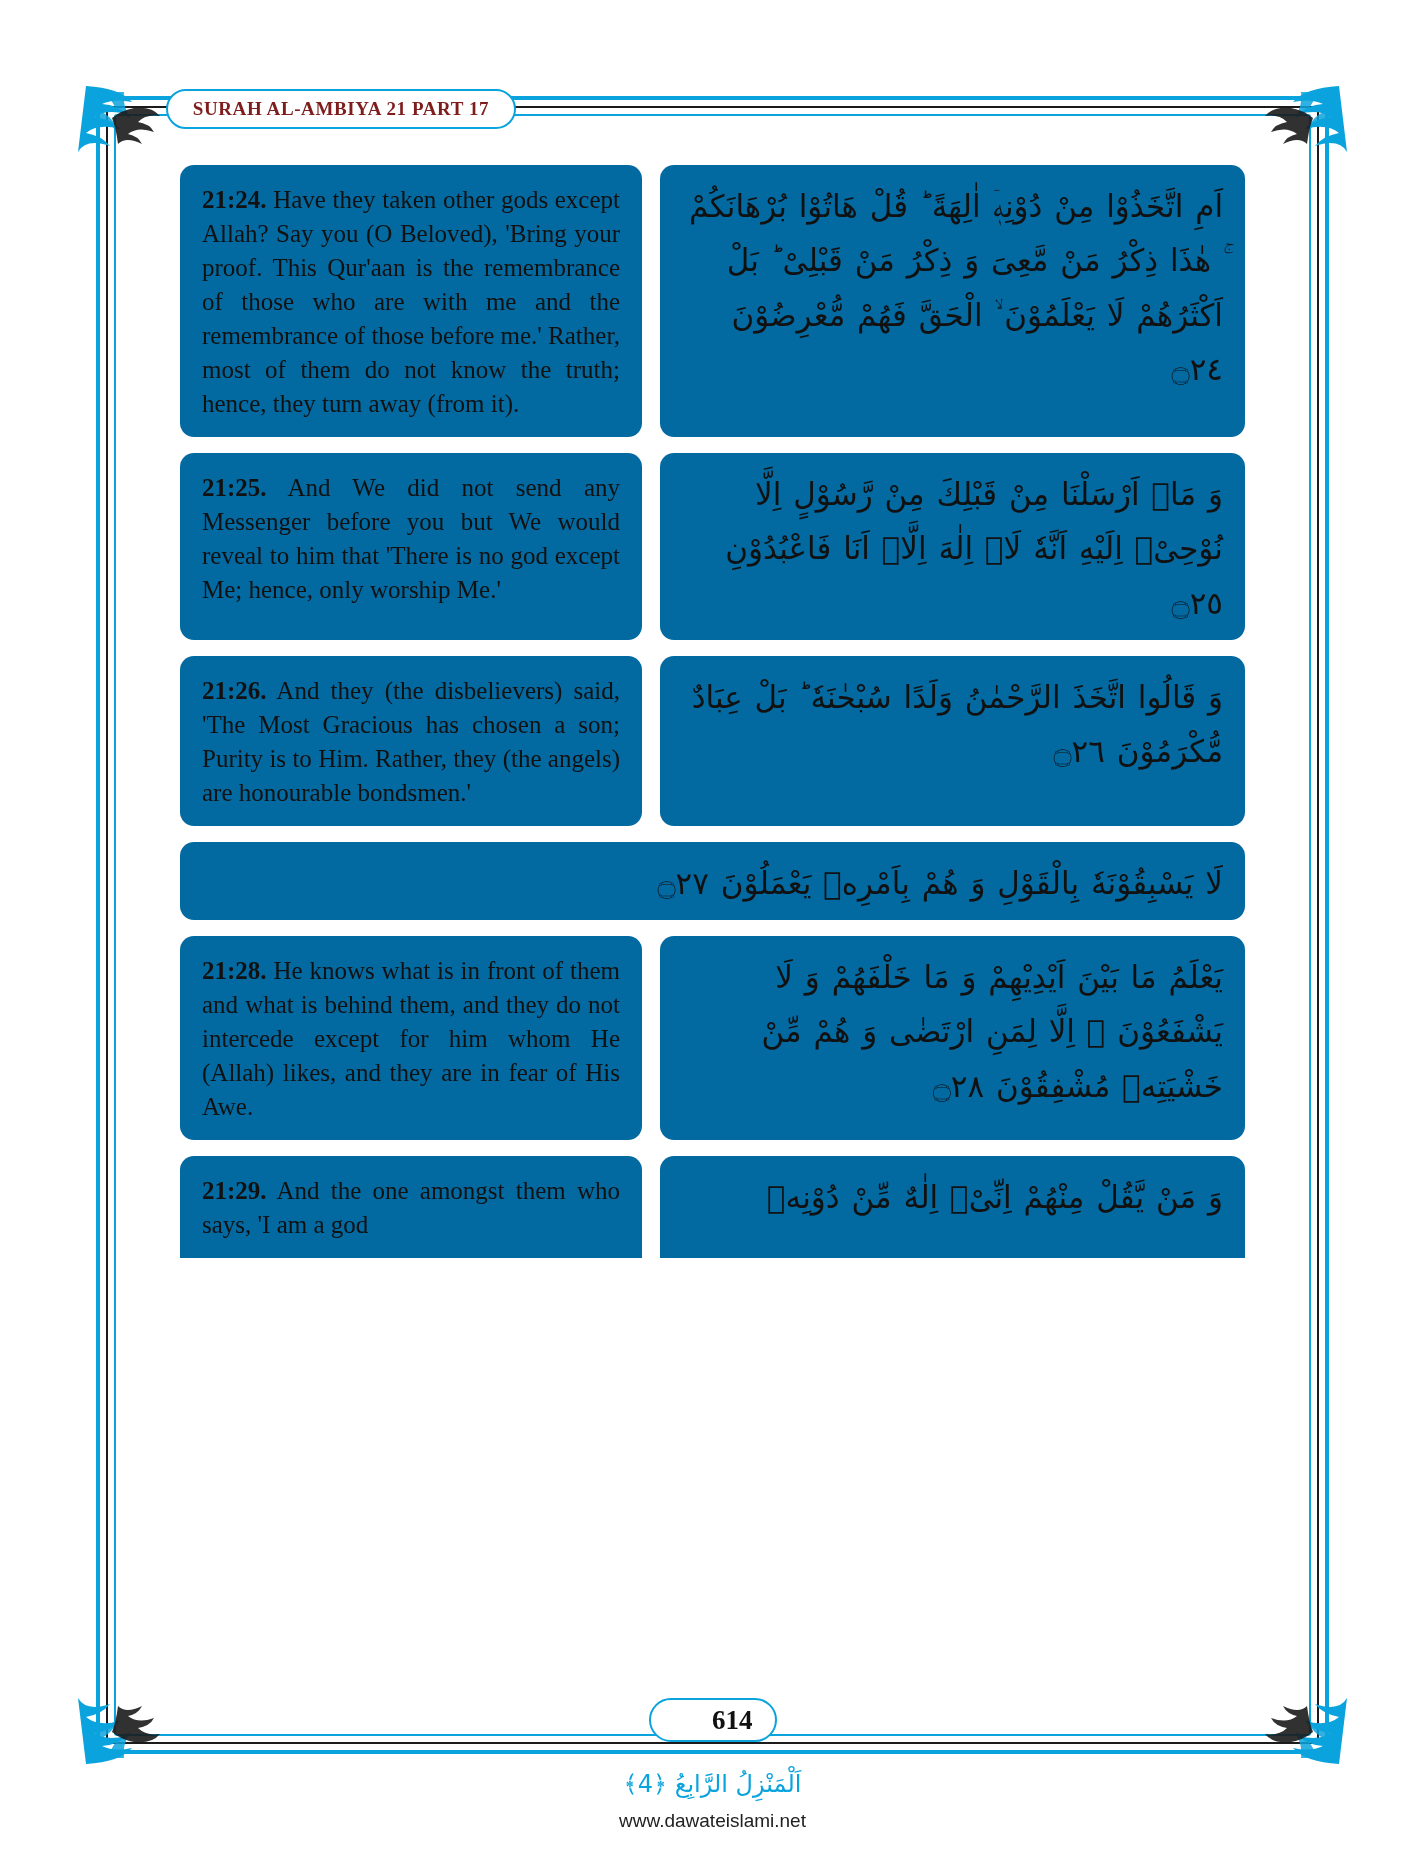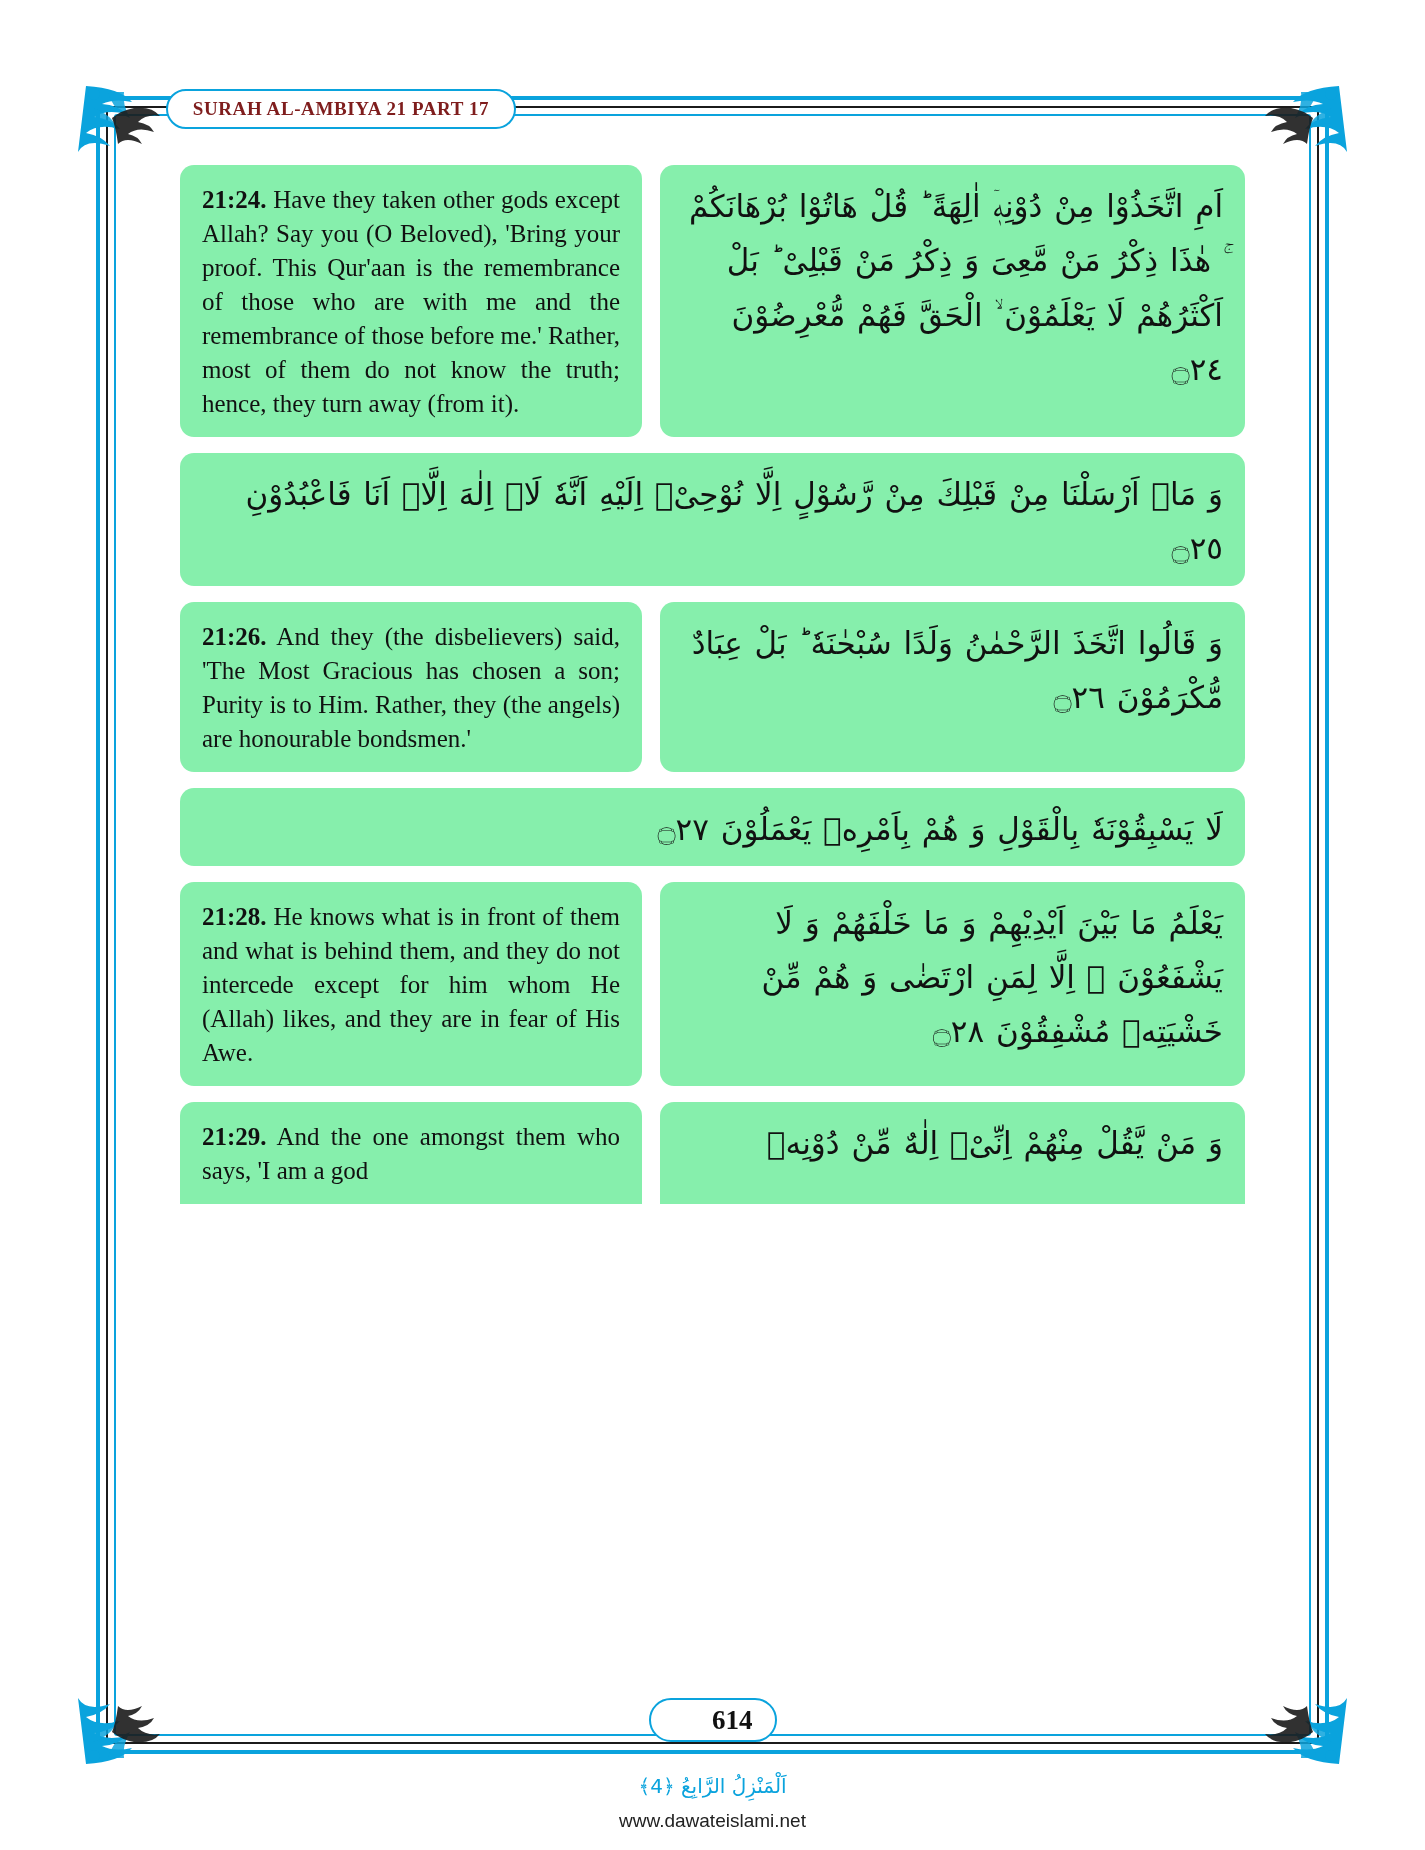--- a/index.html
+++ b/index.html
@@ -115,21 +115,21 @@
     height: 1400px;
   }
 
   .verse-row {
     display: flex;
     gap: 18px;
     margin-bottom: 16px;
     align-items: stretch;
   }
   .cell {
-    background: #86efac;
+    background: #0369a1;
     border-radius: 14px;
     box-sizing: border-box;
   }
   .cell-en {
     width: 462px;
     padding: 18px 22px 16px 22px;
   }
   .cell-ar {
     width: 462px;
     padding: 14px 22px 10px 22px;
@@ -191,21 +191,21 @@
     font-size: 27px;
     color: #111;
   }
 
   .footer-manzil {
     position: absolute;
     left: 50%;
     transform: translateX(-50%);
     bottom: 52px;
     font-family: "DejaVu Sans", sans-serif;
-    font-size: 20px;
+    font-size: 24px;
     color: #0aa3dd;
     white-space: nowrap;
     direction: rtl;
   }
   .footer-url {
     position: absolute;
     left: 50%;
     transform: translateX(-50%);
     bottom: 18px;
     font-family: "Liberation Sans", sans-serif;
@@ -290,20 +290,26 @@
           <span class="vnum">21:24.</span>
           <span>Have they taken other gods except Allah? Say you (O Beloved), 'Bring your proof. This Qur'aan is the remembrance of those who are with me and the remembrance of those before me.' Rather, most of them do not know the truth; hence, they turn away (from it).</span>
         </div>
       </div>
       <div class="cell cell-ar">
         <div class="ar-text">اَمِ اتَّخَذُوْا مِنْ دُوْنِهٖۤ اٰلِهَةً ؕ قُلْ هَاتُوْا بُرْهَانَكُمْ ۚ هٰذَا ذِكْرُ مَنْ مَّعِیَ وَ ذِكْرُ مَنْ قَبْلِیْ ؕ بَلْ اَكْثَرُهُمْ لَا یَعْلَمُوْنَ ۙ الْحَقَّ فَهُمْ مُّعْرِضُوْنَ ۝٢٤</div>
       </div>
     </div>
 
     <div class="verse-row">
+      <div class="cell cell-en">
+        <div class="en-text">
+          <span class="vnum">21:25.</span>
+          <span>And We did not send any Messenger before you but We would reveal to him that 'There is no god except Me; hence, only worship Me.'</span>
+        </div>
+      </div>
       <div class="cell cell-ar">
         <div class="ar-text">وَ مَاۤ اَرْسَلْنَا مِنْ قَبْلِكَ مِنْ رَّسُوْلٍ اِلَّا نُوْحِیْۤ اِلَیْهِ اَنَّهٗ لَاۤ اِلٰهَ اِلَّاۤ اَنَا فَاعْبُدُوْنِ ۝٢٥</div>
       </div>
     </div>
 
     <div class="verse-row">
       <div class="cell cell-en">
         <div class="en-text">
           <span class="vnum">21:26.</span>
           <span>And they (the disbelievers) said, 'The Most Gracious has chosen a son; Purity is to Him. Rather, they (the angels) are honourable bondsmen.'</span>

